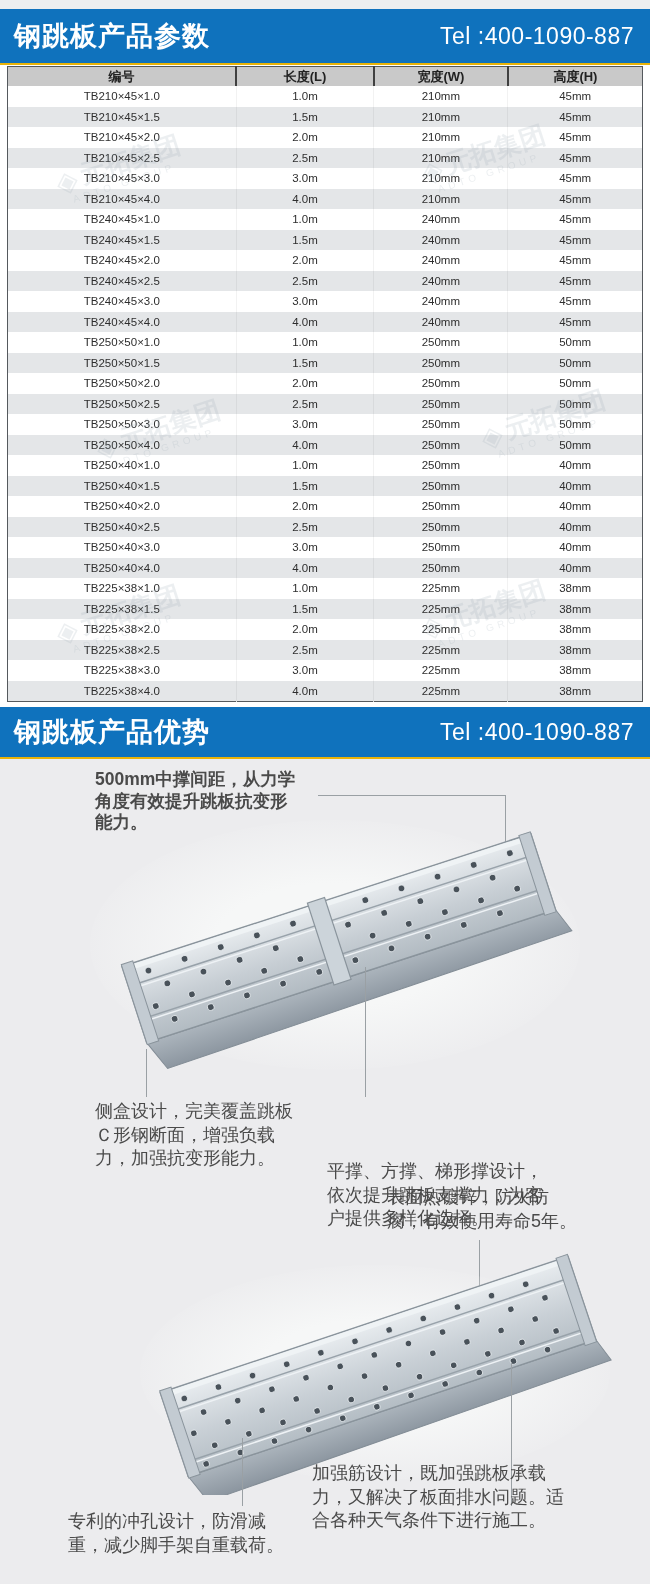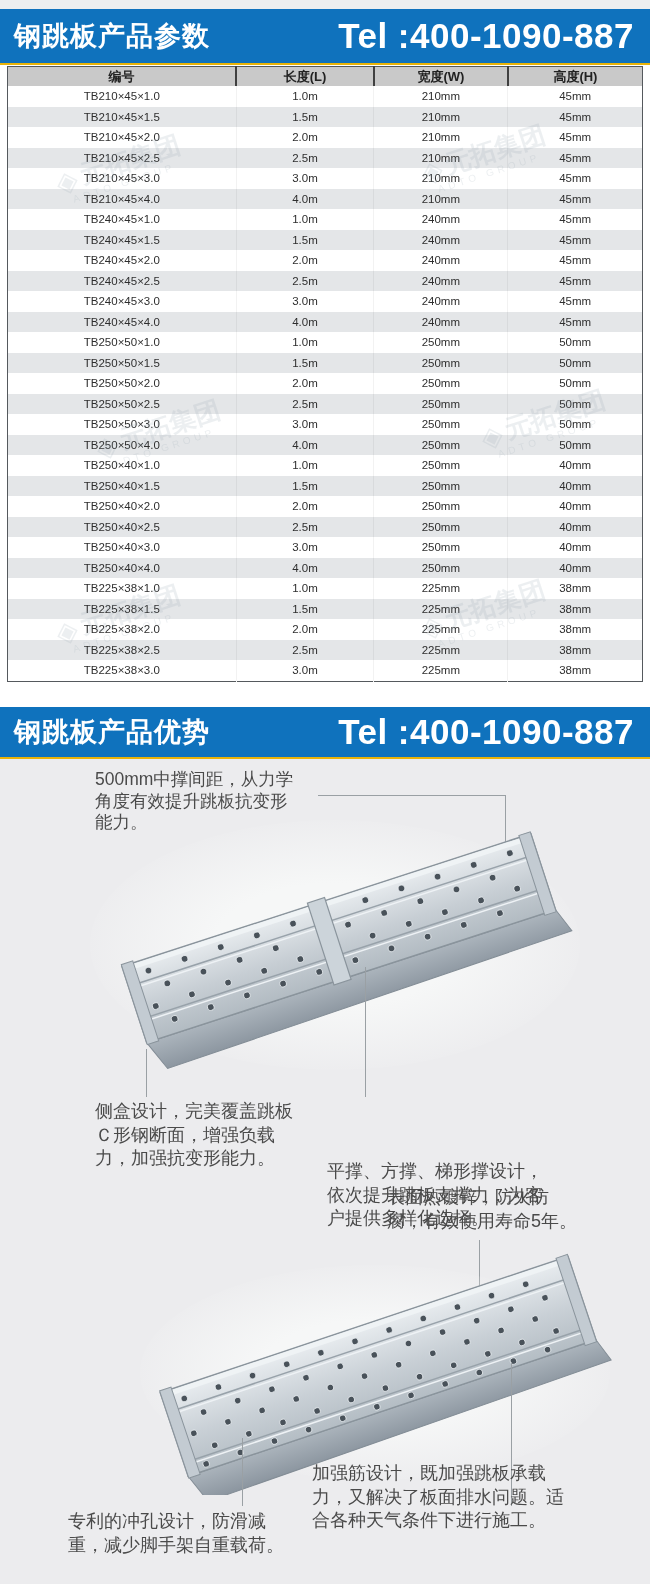--- a/index.html
+++ b/index.html
@@ -11,21 +11,21 @@
   .top-strip{position:absolute;left:0;top:0;width:650px;height:9px;background:#edeff0;}
   .banner{
     position:absolute;left:0;right:0;background:#0f72bd;color:#fff;
     display:flex;align-items:center;justify-content:space-between;
     padding:0 16px 0 14px;box-sizing:border-box;
     border-bottom:2px solid #eab308;
   }
   .banner.b1{top:9px;height:56px;}
   .banner.b2{top:707px;height:52px;}
   .banner-title{font-size:27px;font-weight:bold;letter-spacing:1px;}
-  .banner-tel{font-size:35px;font-weight:bold;letter-spacing:0.5px;}
+  .banner-tel{font-size:23px;font-weight:normal;letter-spacing:0.5px;}
 
   table.spec{
     position:absolute;left:7px;top:66px;width:636px;
     border-collapse:collapse;table-layout:fixed;
     border:1px solid #55595d;
     font-size:11.5px;color:#2e2e2e;
   }
   table.spec th{
     background:#c9c9c9;height:19px;font-size:13px;font-weight:bold;color:#222;
     padding:0;text-align:center;
@@ -44,21 +44,21 @@
   }
   .wm .wm-logo{font-size:28px;vertical-align:-2px;margin-right:4px;}
   .wm .wm-sub{display:block;font-size:10px;letter-spacing:4px;font-weight:normal;}
 
   .advantage-bg{position:absolute;left:0;top:759px;width:650px;height:825px;background:#ececee;}
 
   .note{
     position:absolute;color:#4a4a4a;white-space:pre-line;
     font-size:18px;line-height:23.5px;
   }
-  .note.small{font-size:17.5px;line-height:21.5px;}
+  .note.small{font-size:17.5px;line-height:21.5px;font-weight:bold;}
 
   .callout{position:absolute;background:#9aa0a4;}
   .callout.h{height:1px;}
   .callout.v{width:1px;}
 
   .photo{position:absolute;}
   .photo-bg{position:absolute;border-radius:50%;
     background:radial-gradient(ellipse at center, #f6f7f7 35%, rgba(246,247,247,0) 75%);}
   .plank-svg{position:absolute;left:0;top:0;width:100%;height:100%;}
   .hole{fill:#49525a;stroke:#e8edf0;stroke-width:0.8;}
@@ -253,20 +253,26 @@
       </tr>
       <tr>
         <td>TB225×38×2.5</td>
         <td>2.5m</td>
         <td>225mm</td>
         <td>38mm</td>
       </tr>
       <tr>
         <td>TB225×38×3.0</td>
         <td>3.0m</td>
+        <td>225mm</td>
+        <td>38mm</td>
+      </tr>
+      <tr>
+        <td>TB225×38×4.0</td>
+        <td>4.0m</td>
         <td>225mm</td>
         <td>38mm</td>
       </tr>
     </tbody>
 </table>
 
 <div class="wm" style="left:55px;top:150px;"><span class="wm-logo">◈</span><span>元拓集团</span><span class="wm-sub">ADTO GROUP</span></div>
 <div class="wm" style="left:420px;top:140px;"><span class="wm-logo">◈</span><span>元拓集团</span><span class="wm-sub">ADTO GROUP</span></div>
 <div class="wm" style="left:95px;top:415px;"><span class="wm-logo">◈</span><span>元拓集团</span><span class="wm-sub">ADTO GROUP</span></div>
 <div class="wm" style="left:480px;top:405px;"><span class="wm-logo">◈</span><span>元拓集团</span><span class="wm-sub">ADTO GROUP</span></div>

